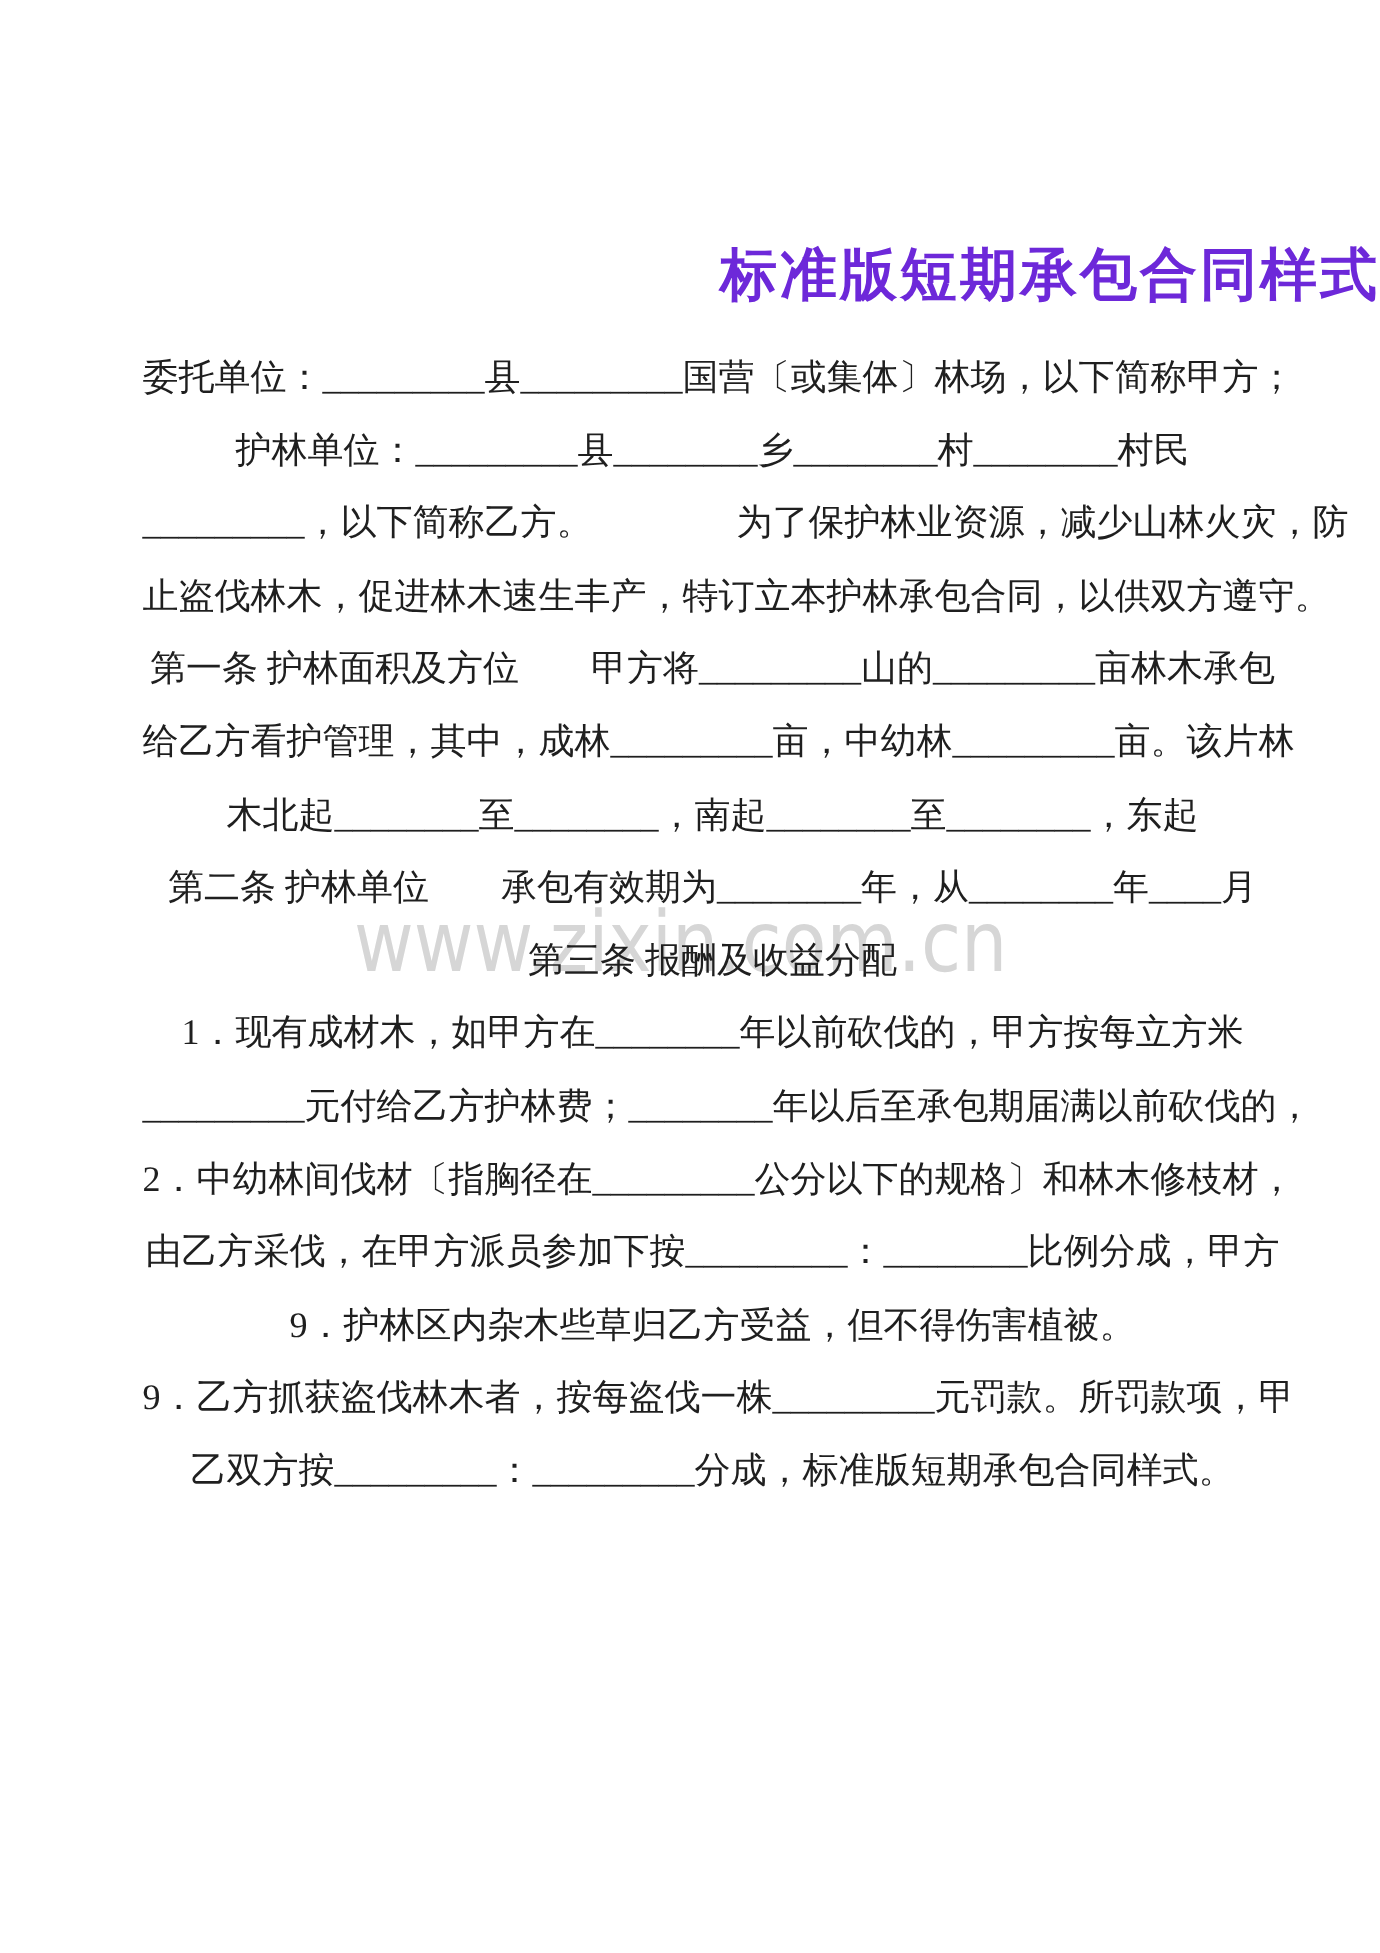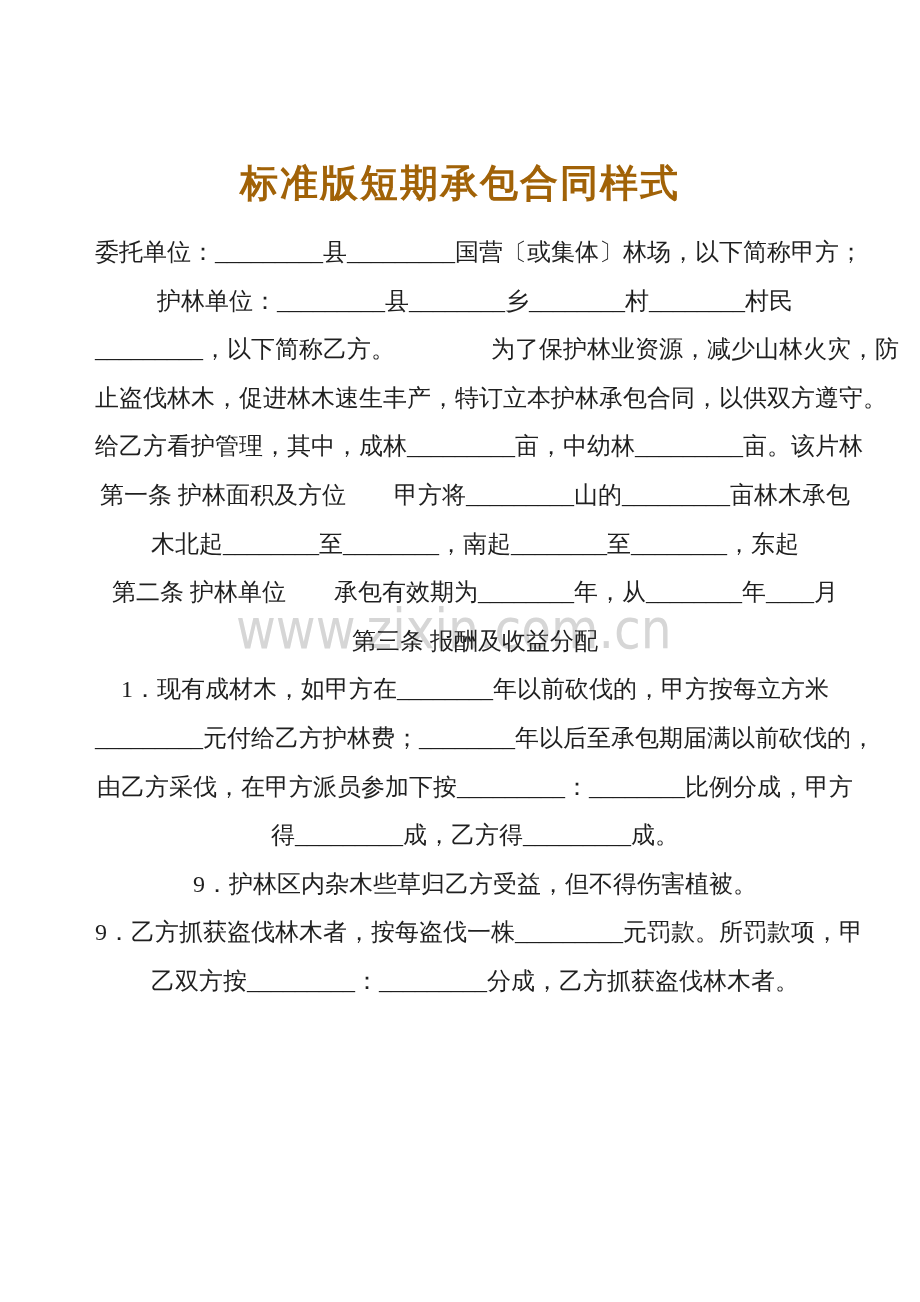--- a/index.html
+++ b/index.html
@@ -12,24 +12,24 @@
     width: 920px;
     height: 1302px;
     background: #ffffff;
     overflow: hidden;
   }
   .doc-title {
     position: absolute;
     top: 158px;
     left: 0;
     width: 920px;
-    text-align: center;
+    text-align: right;
     font-size: 38px;
     font-weight: bold;
-    color: #a16207;
+    color: #6d28d9;
     letter-spacing: 2px;
     white-space: pre;
     z-index: 2;
   }
   .doc-body {
     position: absolute;
     top: 228px;
     left: 95px;
     width: 760px;
     z-index: 2;
@@ -63,27 +63,27 @@
 
   <div class="watermark">www.zixin.com.cn</div>
 
   <div class="doc-title">标准版短期承包合同样式</div>
 
   <div class="doc-body">
     <div class="doc-line">委托单位：_________县_________国营〔或集体〕林场，以下简称甲方；</div>
     <div class="doc-line">护林单位：_________县________乡________村________村民</div>
     <div class="doc-line">_________，以下简称乙方。　　　　为了保护林业资源，减少山林火灾，防</div>
     <div class="doc-line">止盗伐林木，促进林木速生丰产，特订立本护林承包合同，以供双方遵守。</div>
+    <div class="doc-line">第一条 护林面积及方位　　甲方将_________山的_________亩林木承包</div>
     <div class="doc-line">给乙方看护管理，其中，成林_________亩，中幼林_________亩。该片林</div>
-    <div class="doc-line">第一条 护林面积及方位　　甲方将_________山的_________亩林木承包</div>
     <div class="doc-line">木北起________至________，南起________至________，东起</div>
     <div class="doc-line">第二条 护林单位　　承包有效期为________年，从________年____月</div>
     <div class="doc-line">第三条 报酬及收益分配</div>
     <div class="doc-line">1．现有成材木，如甲方在________年以前砍伐的，甲方按每立方米</div>
     <div class="doc-line">_________元付给乙方护林费；________年以后至承包期届满以前砍伐的，</div>
+    <div class="doc-line">2．中幼林间伐材〔指胸径在_________公分以下的规格〕和林木修枝材，</div>
     <div class="doc-line">由乙方采伐，在甲方派员参加下按_________：________比例分成，甲方</div>
-    <div class="doc-line">得_________成，乙方得_________成。</div>
     <div class="doc-line">9．护林区内杂木些草归乙方受益，但不得伤害植被。</div>
     <div class="doc-line">9．乙方抓获盗伐林木者，按每盗伐一株_________元罚款。所罚款项，甲</div>
-    <div class="doc-line">乙双方按_________：_________分成，乙方抓获盗伐林木者。</div>
+    <div class="doc-line">乙双方按_________：_________分成，标准版短期承包合同样式。</div>
   </div>
 
 </div>
 
 </body></html>

